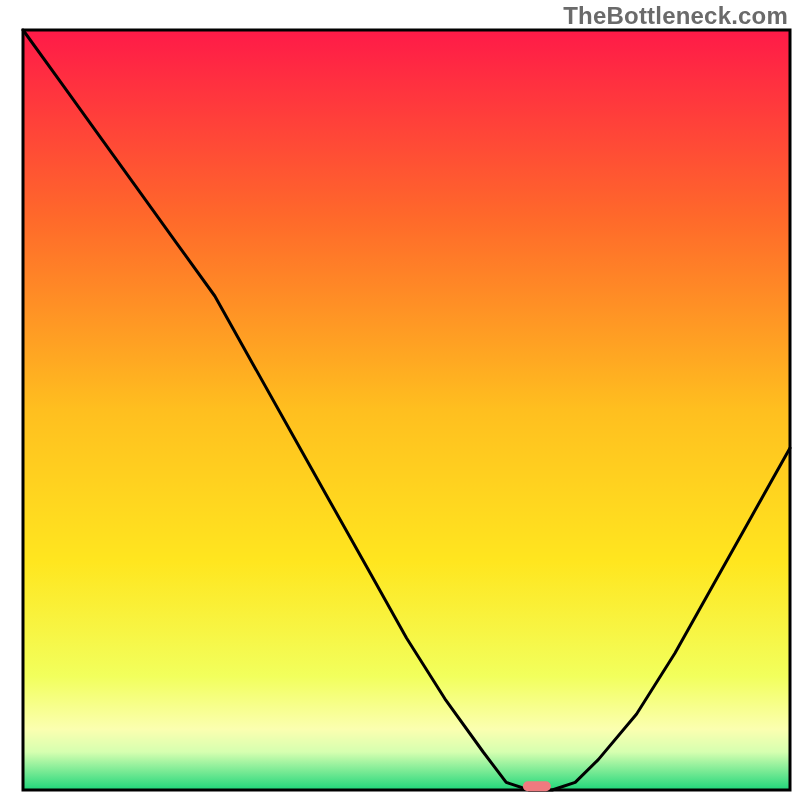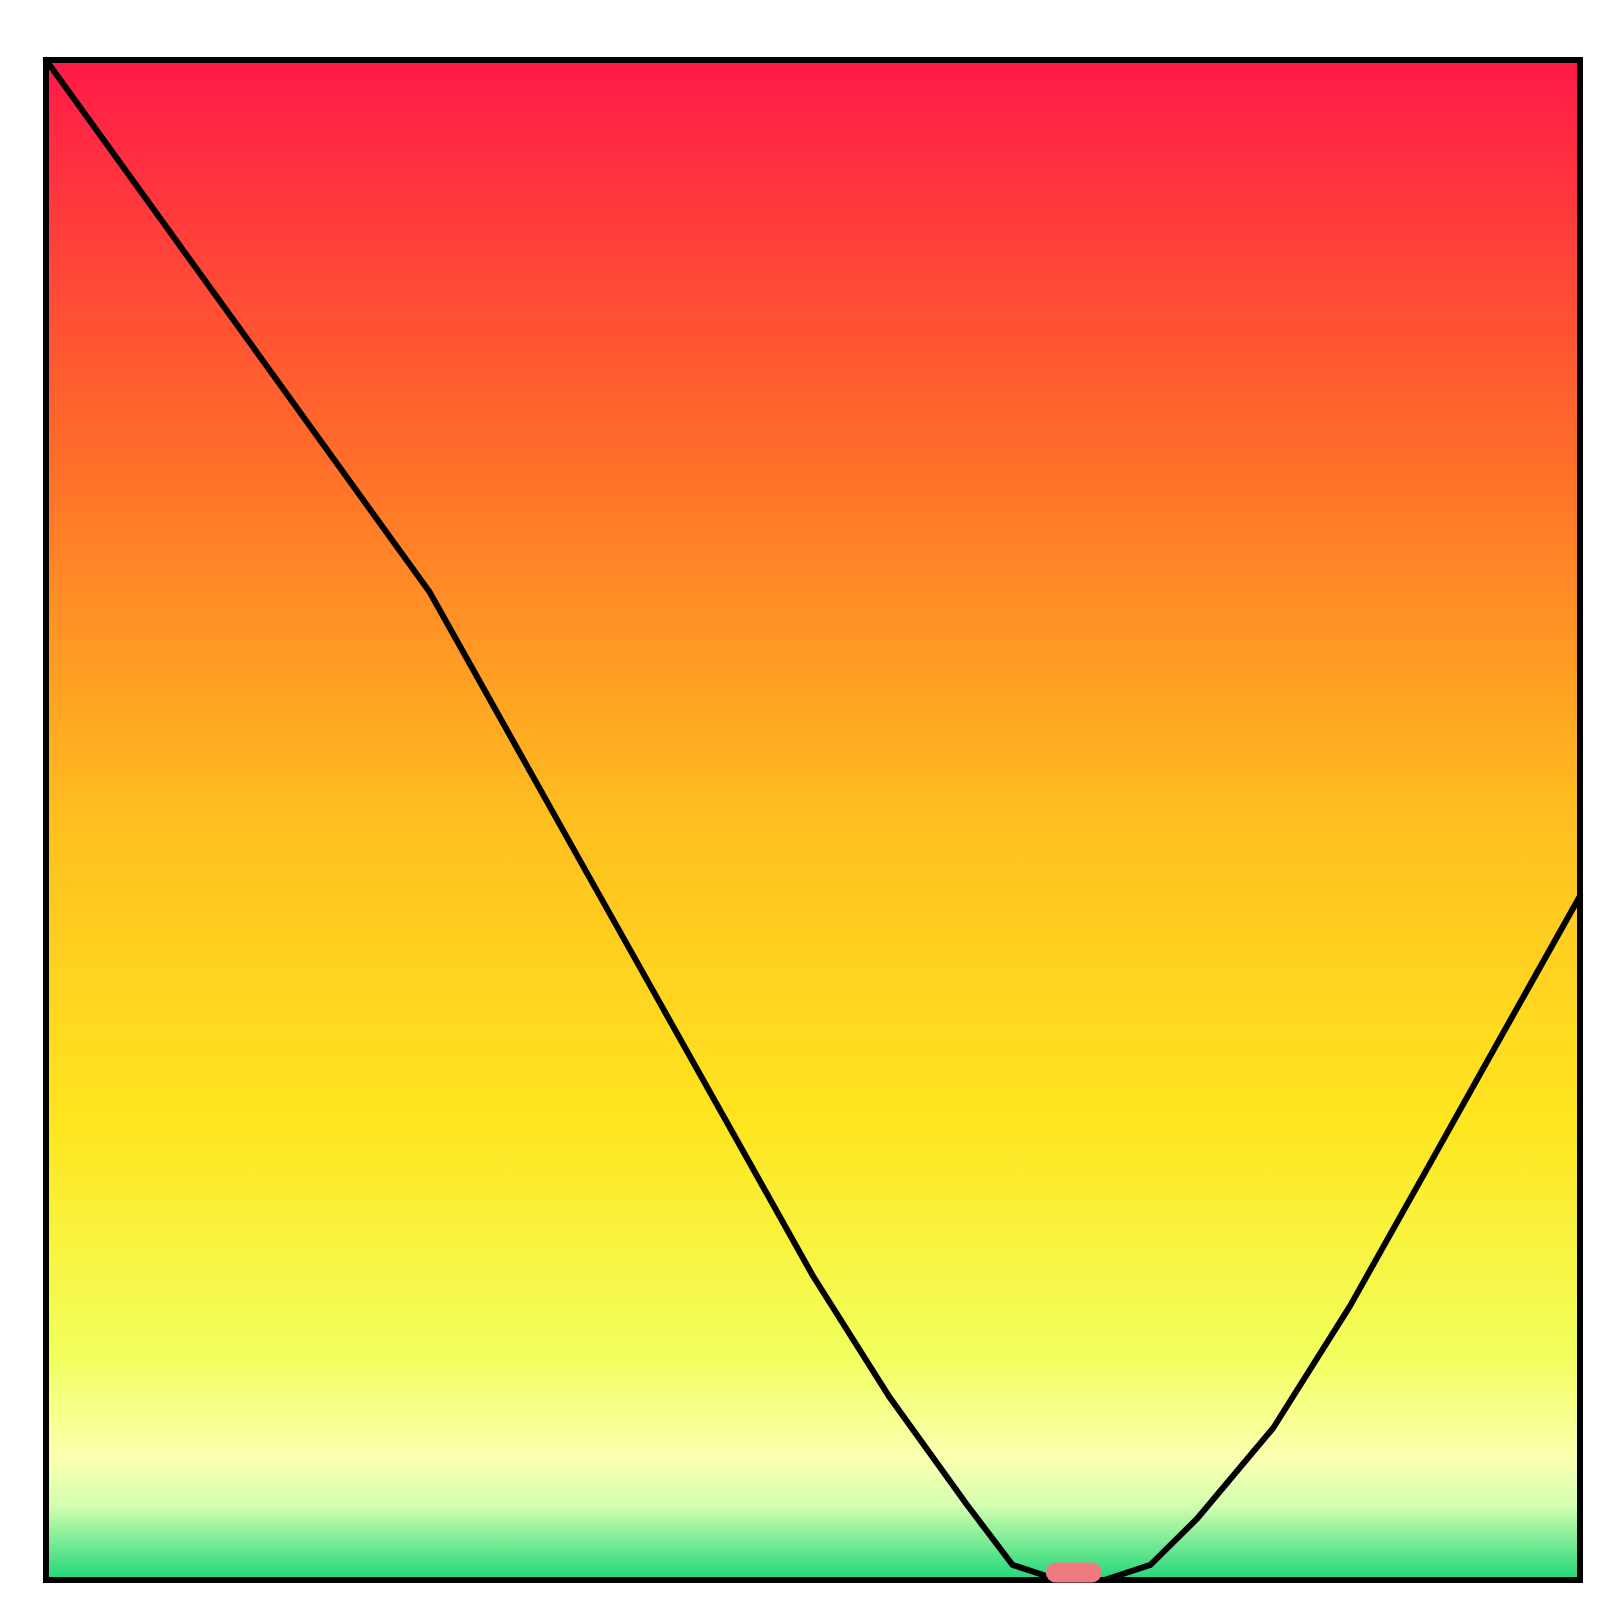--- a/index.html
+++ b/index.html
@@ -27,20 +27,21 @@
   svg.chart {
     position: absolute;
     left: 0;
     top: 0;
   }
 </style>
 </head>
 <body>
 
 <div class="container">
+  <div class="watermark">TheBottleneck.com</div>
 
   <svg class="chart" width="800" height="800" viewBox="0 0 800 800">
     <defs>
       <linearGradient id="bg-grad" x1="0" y1="0" x2="0" y2="1">
           <stop offset="0%" stop-color="#ff1a48"></stop>
           <stop offset="25%" stop-color="#ff6a2a"></stop>
           <stop offset="50%" stop-color="#ffbf1f"></stop>
           <stop offset="70%" stop-color="#ffe61f"></stop>
           <stop offset="85%" stop-color="#f2ff5c"></stop>
           <stop offset="92%" stop-color="#fbffb0"></stop>

